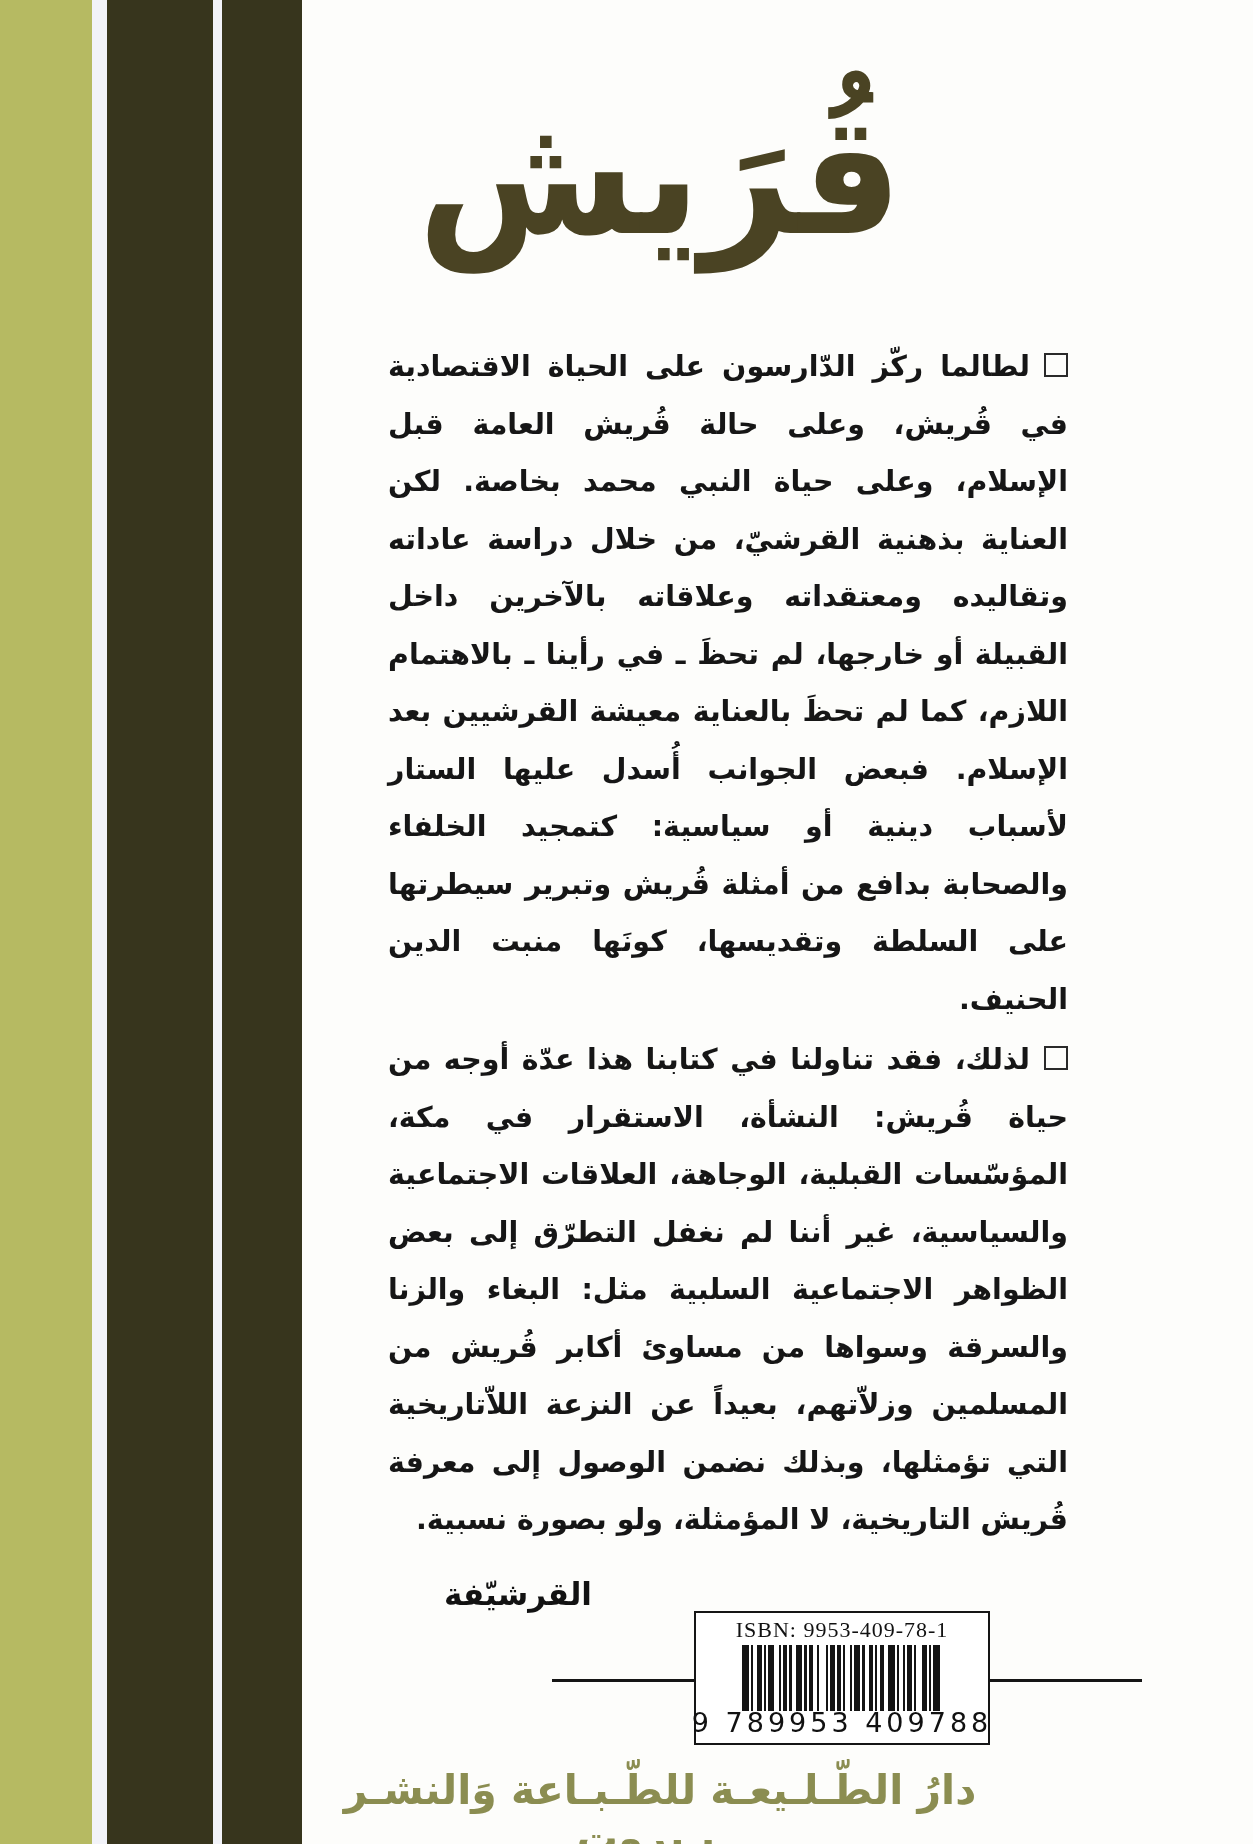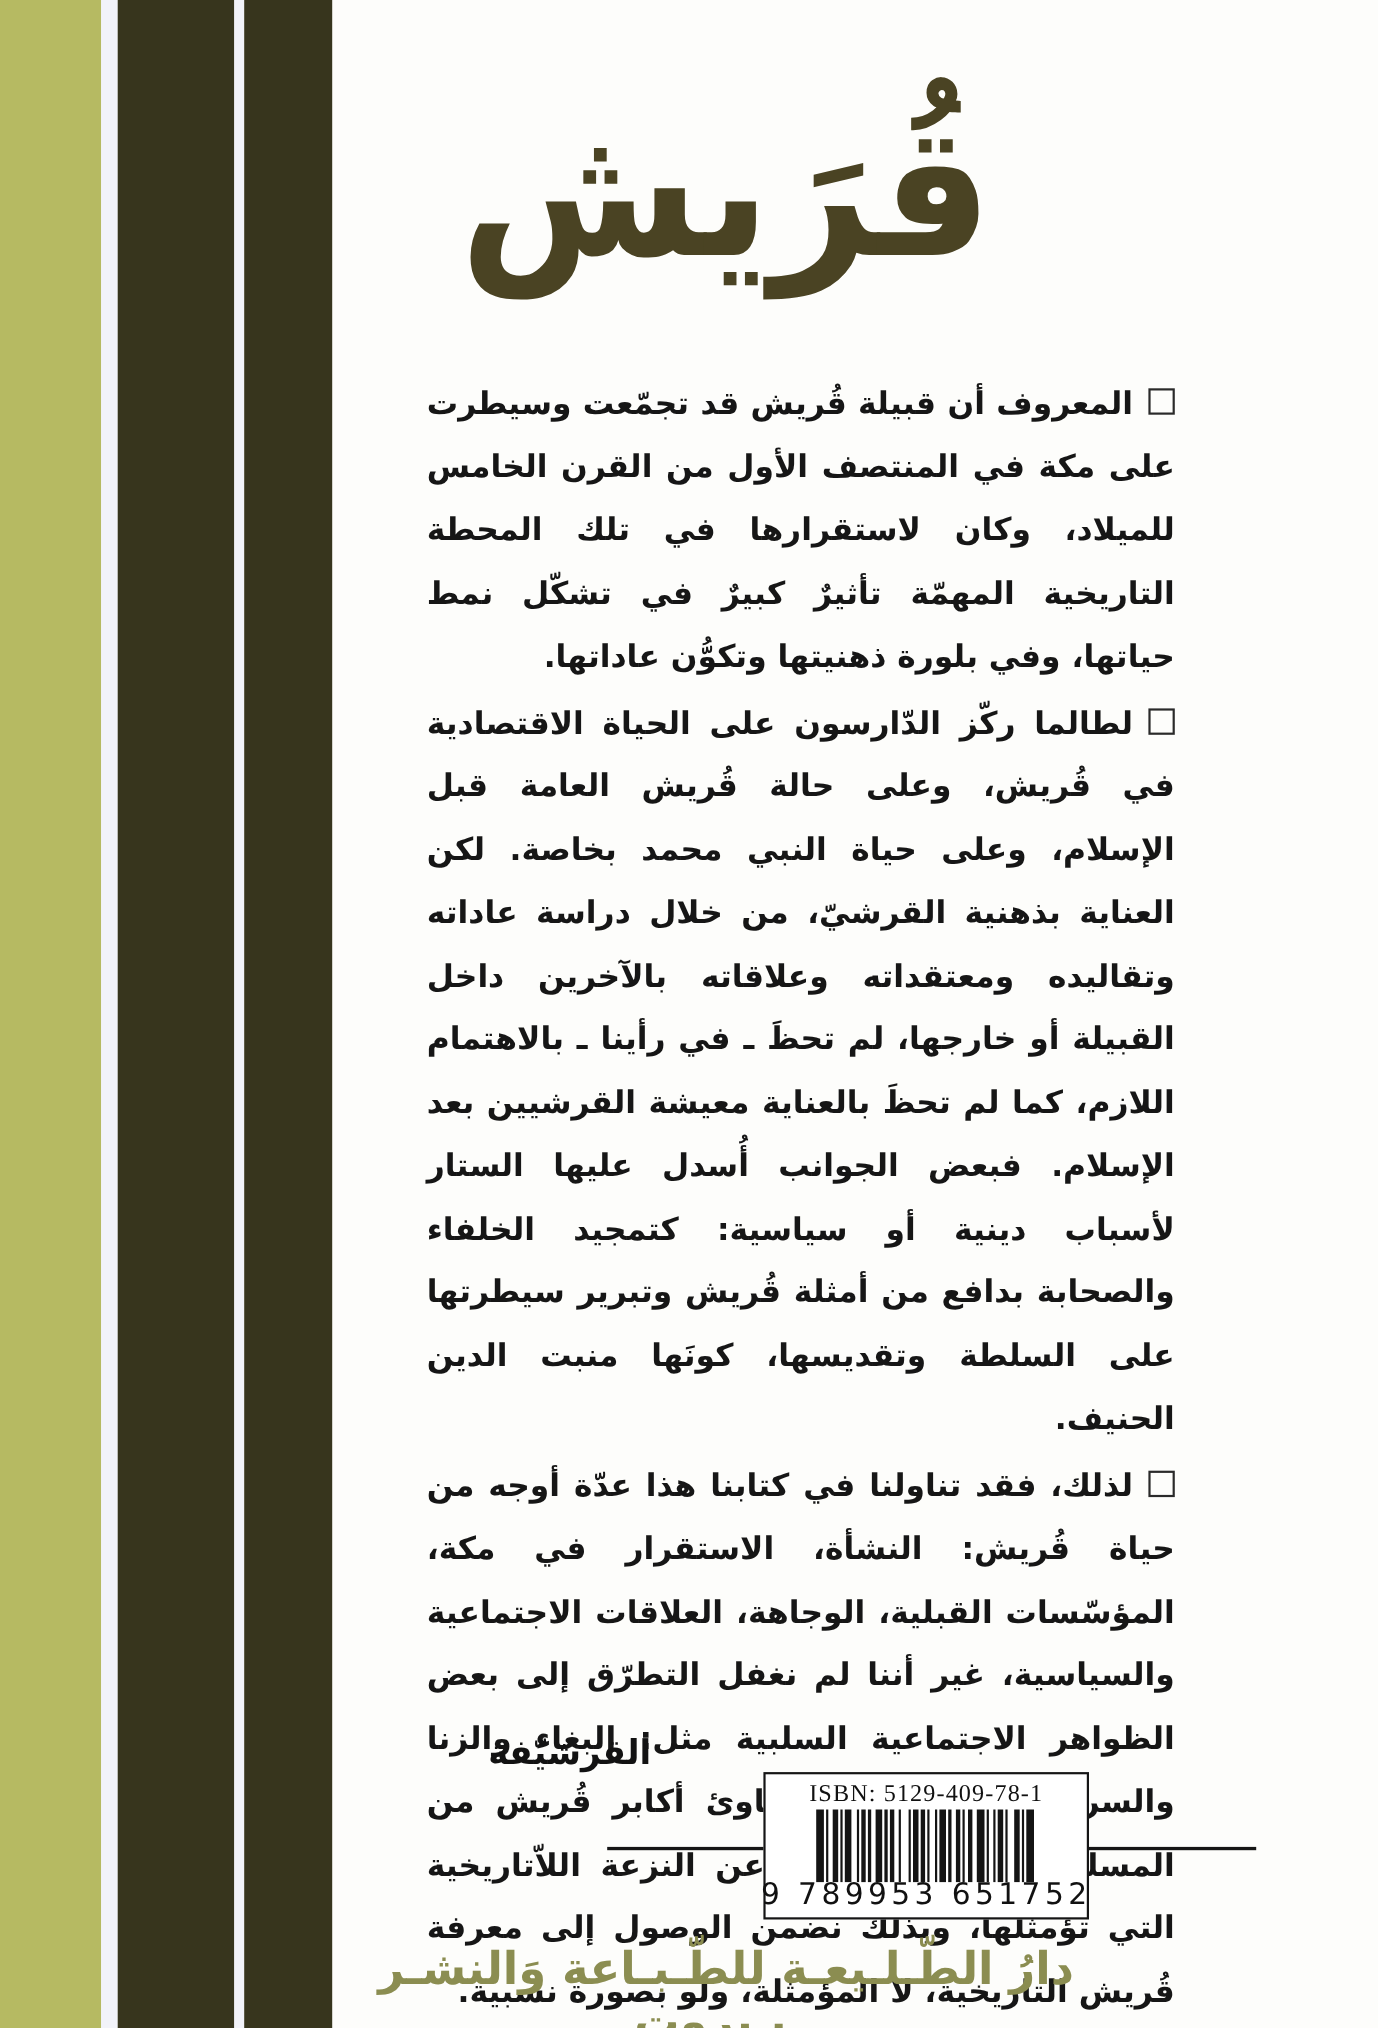--- a/index.html
+++ b/index.html
@@ -84,30 +84,29 @@
 <div class="stripe stripe-gap1"></div>
 <div class="stripe stripe-dark1"></div>
 <div class="stripe stripe-gap2"></div>
 <div class="stripe stripe-dark2"></div>
 
 <div class="title-wrap">
   <div class="title-text">قُرَيش</div>
 </div>
 
 <div class="body-col">
-  <p><span class="sq"></span><span>المعروف أن قبيلة قُريش قد تجمّعت وسيطرت على مكة في المنتصف الأول من القرن الخامس للميلاد، وكان لاستقرارها في تلك المحطة التاريخية المهمّة تأثيرٌ كبيرٌ في تشكّل نمط حياتها، وفي بلورة ذهنيتها وتكوُّن عاداتها.</span></p>
   <p><span class="sq"></span><span>لطالما ركّز الدّارسون على الحياة الاقتصادية في قُريش، وعلى حالة قُريش العامة قبل الإسلام، وعلى حياة النبي محمد بخاصة. لكن العناية بذهنية القرشيّ، من خلال دراسة عاداته وتقاليده ومعتقداته وعلاقاته بالآخرين داخل القبيلة أو خارجها، لم تحظَ ـ في رأينا ـ بالاهتمام اللازم، كما لم تحظَ بالعناية معيشة القرشيين بعد الإسلام. فبعض الجوانب أُسدل عليها الستار لأسباب دينية أو سياسية: كتمجيد الخلفاء والصحابة بدافع من أمثلة قُريش وتبرير سيطرتها على السلطة وتقديسها، كونَها منبت الدين الحنيف.</span></p>
   <p><span class="sq"></span><span>لذلك، فقد تناولنا في كتابنا هذا عدّة أوجه من حياة قُريش: النشأة، الاستقرار في مكة، المؤسّسات القبلية، الوجاهة، العلاقات الاجتماعية والسياسية، غير أننا لم نغفل التطرّق إلى بعض الظواهر الاجتماعية السلبية مثل: البغاء والزنا والسرقة وسواها من مساوئ أكابر قُريش من المسلمين وزلاّتهم، بعيداً عن النزعة اللاّتاريخية التي تؤمثلها، وبذلك نضمن الوصول إلى معرفة قُريش التاريخية، لا المؤمثلة، ولو بصورة نسبية.</span></p>
 </div>
 
 <div class="signature">القرشيّفة</div>
 
 <div class="bc-line"></div>
 <div class="bc-box">
-  <div class="bc-isbn">ISBN:  5129-409-78-1</div>
+  <div class="bc-isbn">ISBN:  9953-409-78-1</div>
   <div class="bc-bars">
       <span style="width:6.449999999999999px;background:#141414;"></span>
       <span style="width:2.15px;"></span>
       <span style="width:2.15px;background:#141414;"></span>
       <span style="width:4.3px;"></span>
       <span style="width:4.3px;background:#141414;"></span>
       <span style="width:2.15px;"></span>
       <span style="width:2.15px;background:#141414;"></span>
       <span style="width:2.15px;"></span>
       <span style="width:6.449999999999999px;background:#141414;"></span>
@@ -156,16 +155,16 @@
       <span style="width:2.15px;"></span>
       <span style="width:2.15px;background:#141414;"></span>
       <span style="width:6.449999999999999px;"></span>
       <span style="width:4.3px;background:#141414;"></span>
       <span style="width:2.15px;"></span>
       <span style="width:2.15px;background:#141414;"></span>
       <span style="width:2.15px;"></span>
       <span style="width:6.449999999999999px;background:#141414;"></span>
       <span style="width:2.15px;"></span>
     </div>
-  <div class="bc-digits">9 789953 651752</div>
+  <div class="bc-digits">9 789953 409788</div>
 </div>
 
 <div class="publisher">دارُ الطّـلـيعـة للطّـبـاعة وَالنشـر ـ بـيروت</div>
 
 </body></html>

